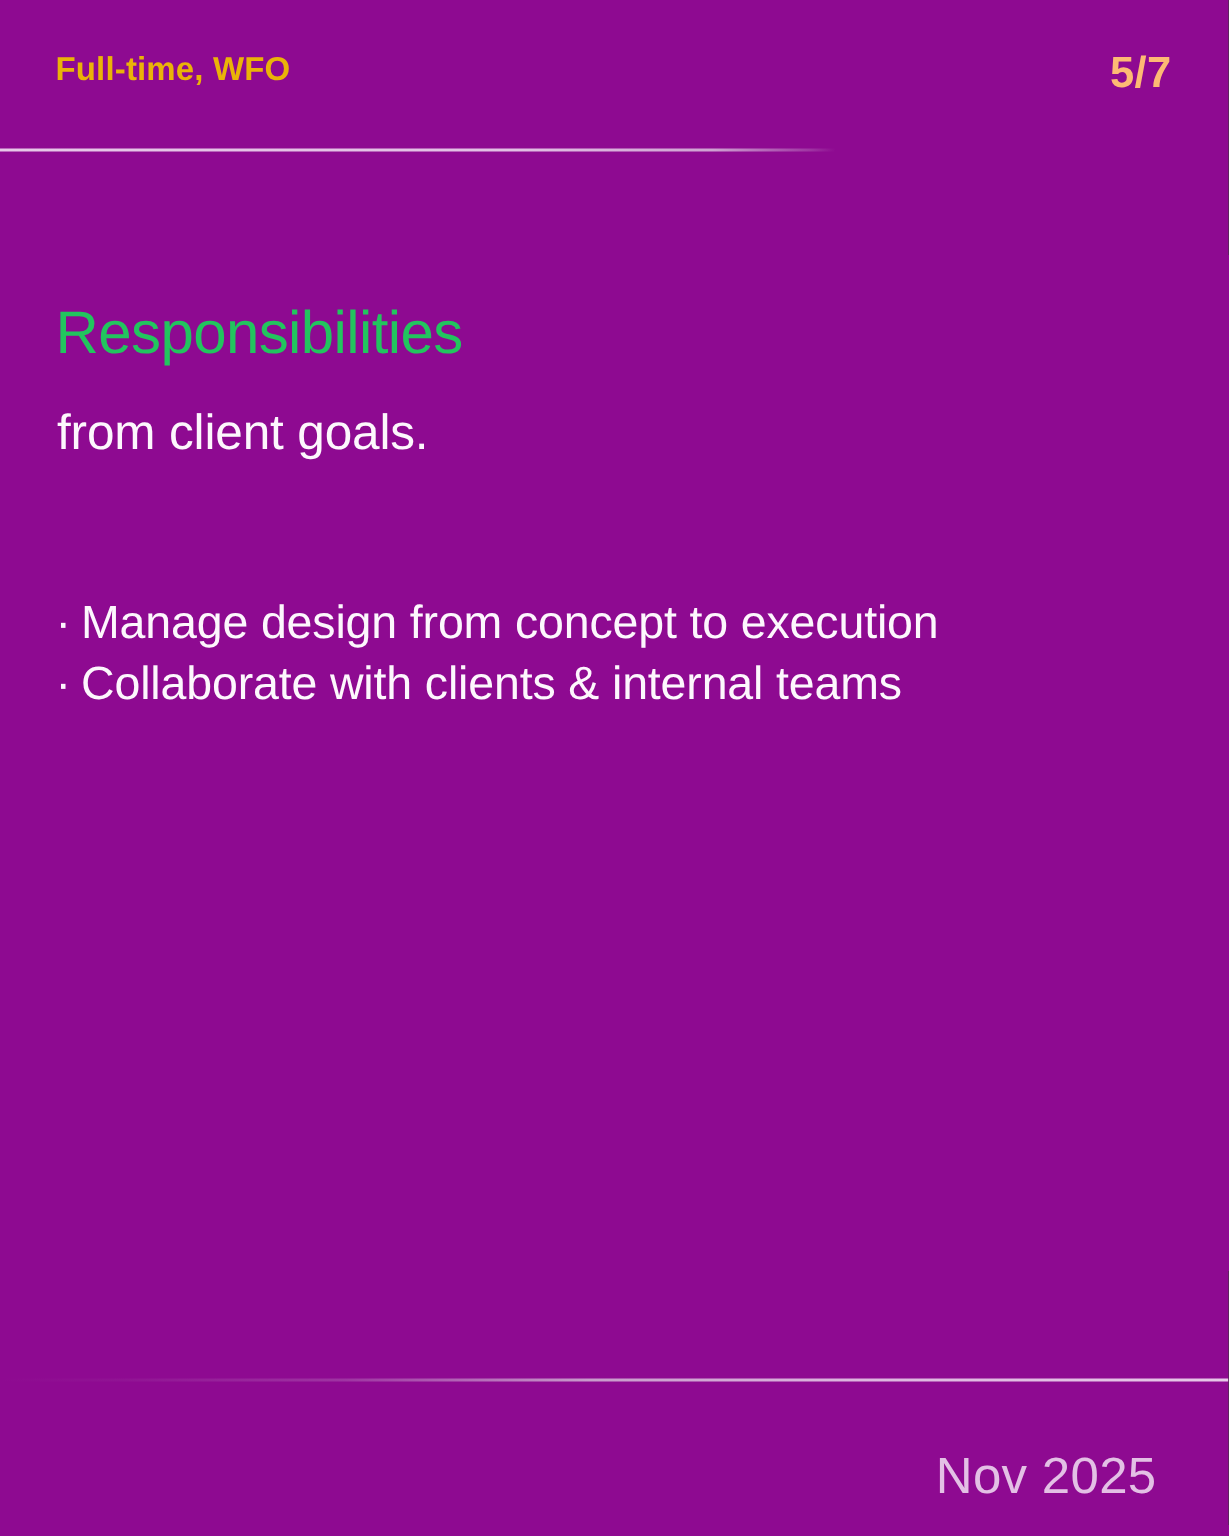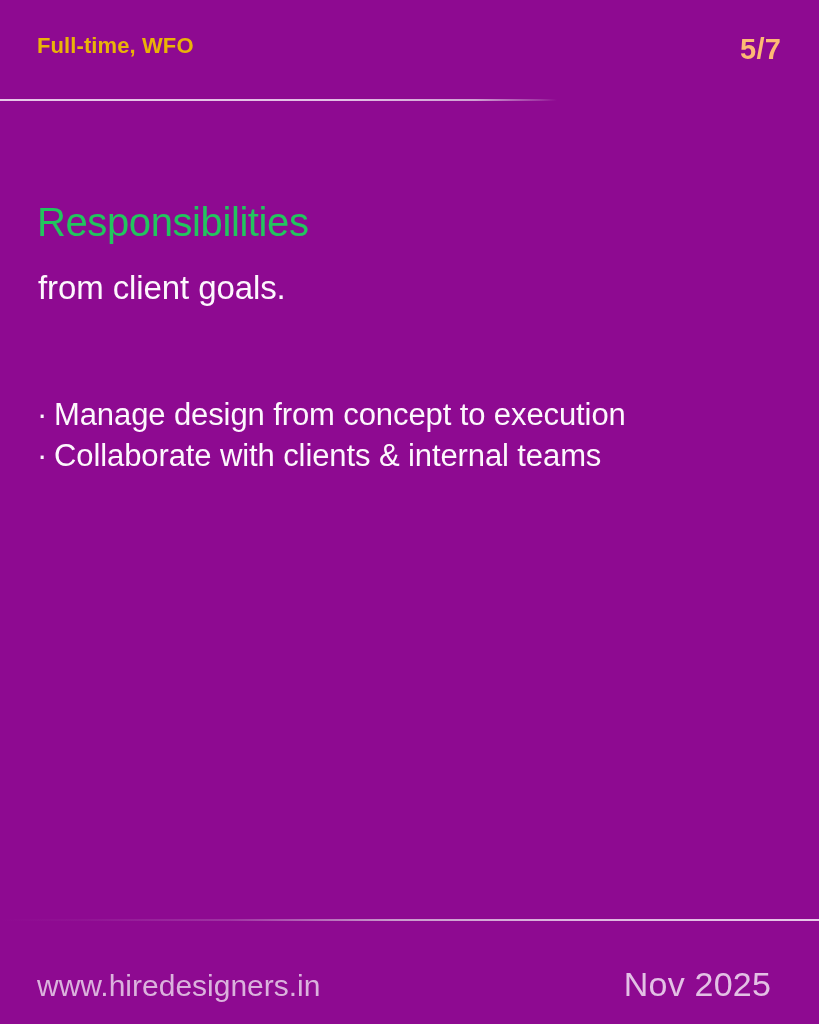--- a/index.html
+++ b/index.html
@@ -185,17 +185,16 @@
       </li>
       <li class="bullet">
         <span class="bullet-mark">·</span><span>Collaborate with clients &amp; internal teams</span>
       </li>
     </ul>
 
   </div>
 
   <div class="footer">
     <div class="footer-rule"></div>
-    <div class="footer-left">www.hiredesigners.in</div>
     <div class="footer-right">Nov 2025</div>
   </div>
 
 </div>
 
 </body></html>

